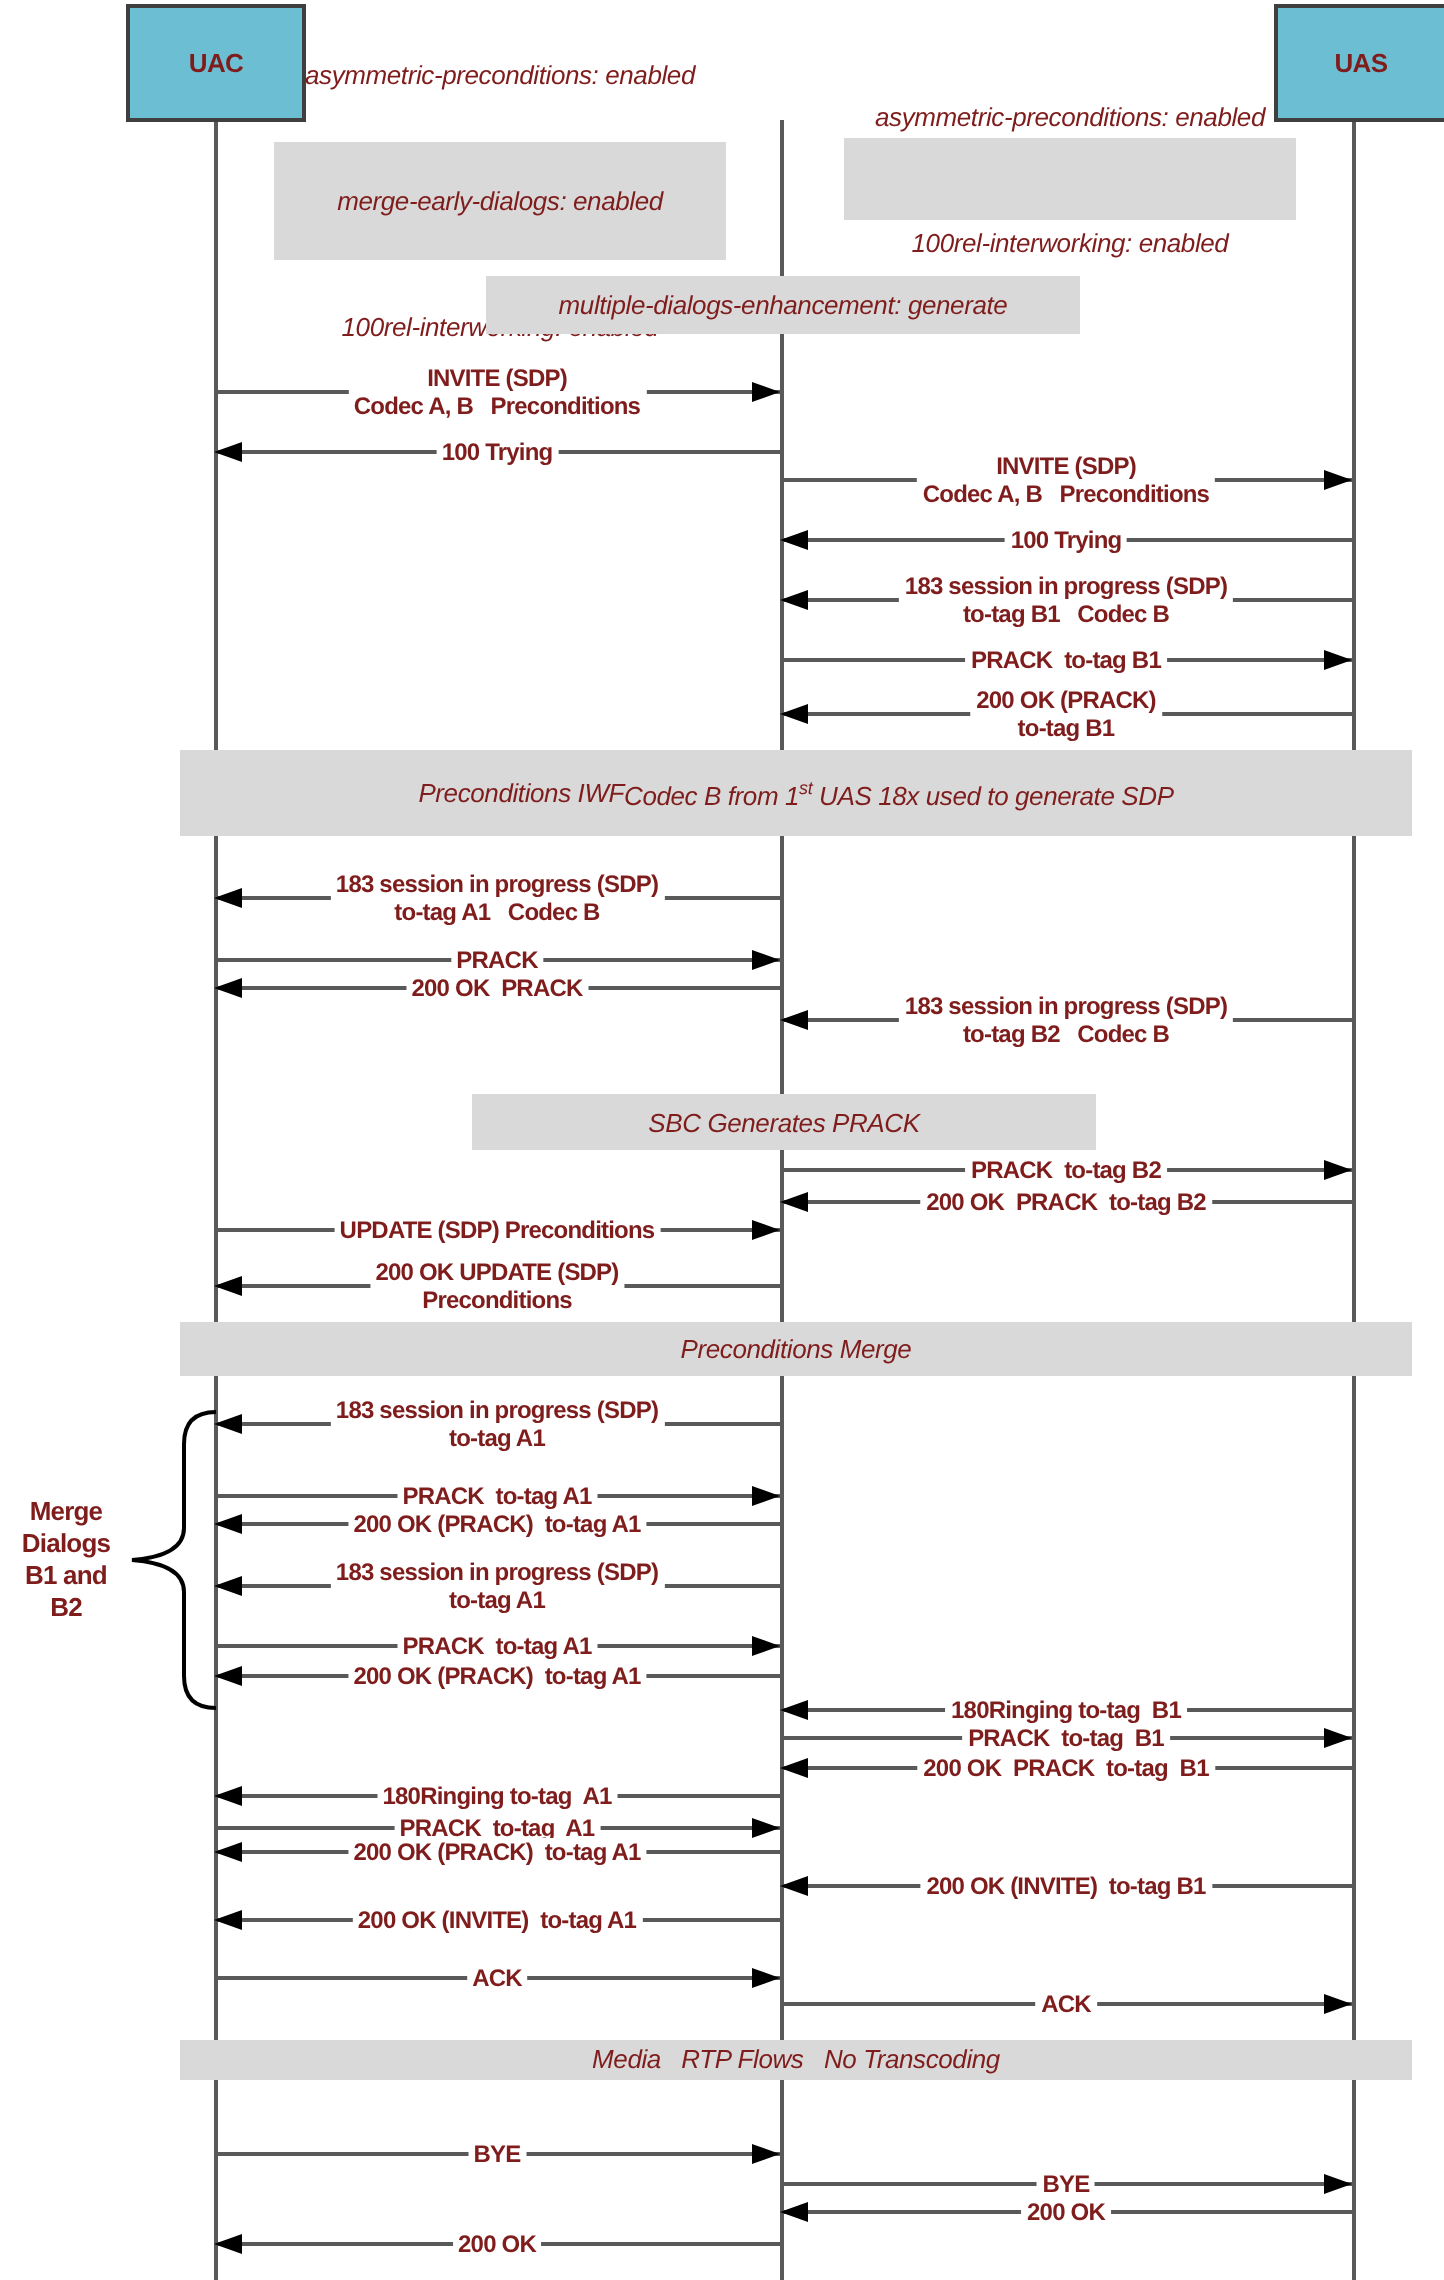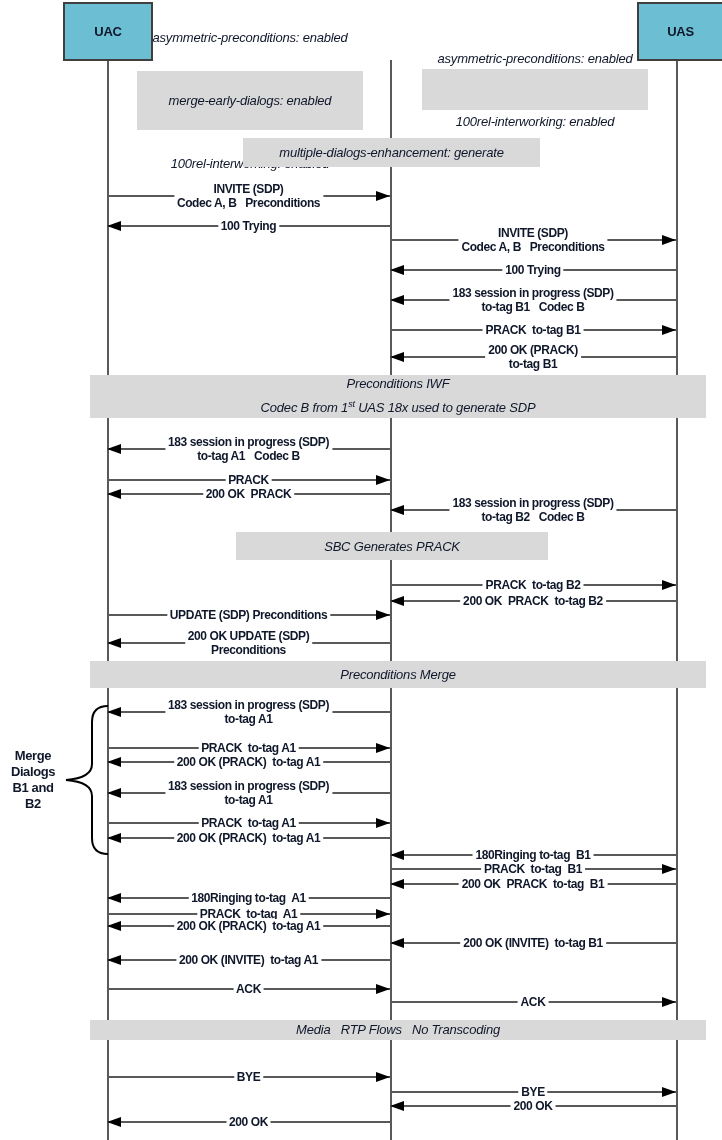--- a/index.html
+++ b/index.html
@@ -1,25 +1,25 @@
 <!DOCTYPE html>
 <html><head>
 <meta charset="utf-8">
 <style>
   html,body{margin:0;padding:0;background:#fff;}
   .stage{position:relative;width:722px;height:1140px;background:#fff;overflow:hidden;
-         font-family:"Liberation Sans",sans-serif;color:#0f172a;}
+         font-family:"Liberation Sans",sans-serif;color:#7f1d1d;}
   .actor{position:absolute;top:2px;height:55px;background:#6CBED3;border:2px solid #3f3f3f;
          display:flex;align-items:center;justify-content:center;
          font-weight:bold;font-size:13px;letter-spacing:-0.3px;}
   .lifeline{position:absolute;top:60px;bottom:0;width:2px;background:#595959;}
   .note{position:absolute;background:#D9D9D9;display:flex;flex-direction:column;
         align-items:center;justify-content:center;text-align:center;
         font-style:italic;font-size:13px;line-height:19px;letter-spacing:-0.2px;gap:44px;}
-  .band{position:absolute;left:90px;width:616px;background:#D9D9D9;display:flex;flex-direction:column;
+  .band{position:absolute;left:90px;width:616px;background:#D9D9D9;display:flex;flex-direction:row;
         align-items:center;justify-content:center;text-align:center;
         font-style:italic;font-size:13px;line-height:20px;letter-spacing:-0.2px;}
   .band sup{font-size:9px;}
   .band-line{white-space:pre;}
   .msg{position:absolute;height:0;}
   .msg .line{position:absolute;left:0;right:0;top:-1px;height:2px;background:#595959;}
   .msg .head{position:absolute;width:0;height:0;top:-5px;}
   .msg .head.right{right:0;border-top:5px solid transparent;border-bottom:5px solid transparent;border-left:14px solid #000;}
   .msg .head.left{left:0;border-top:5px solid transparent;border-bottom:5px solid transparent;border-right:14px solid #000;}
   .msg .lbl{position:absolute;left:50%;top:0;transform:translate(-50%,-50%);
@@ -51,21 +51,21 @@
     <div>merge-early-dialogs: enabled</div>
     <div>100rel-interworking: enabled</div>
   </div>
   <div class="note" style="left:422px;top:69px;width:226px;height:41px">
     <div>asymmetric-preconditions: enabled</div>
     <div>100rel-interworking: enabled</div>
   </div>
   <div class="note" style="left:243px;top:138px;width:297px;height:29px">
     <div>multiple-dialogs-enhancement: generate</div>
   </div>
-  <div class="note" style="left:236px;top:532px;width:312px;height:28px">
+  <div class="note" style="left:236px;top:547px;width:312px;height:28px">
     <div>SBC Generates PRACK</div>
   </div>
 
   <div class="band" style="top:375px;height:43px">
     <div class="band-line">Preconditions IWF</div>
     <div class="band-line"><span>Codec B from 1</span><sup>st</sup><span> UAS 18x used to generate SDP</span></div>
   </div>
   <div class="band" style="top:661px;height:27px">
     <div class="band-line">Preconditions Merge</div>
   </div>

